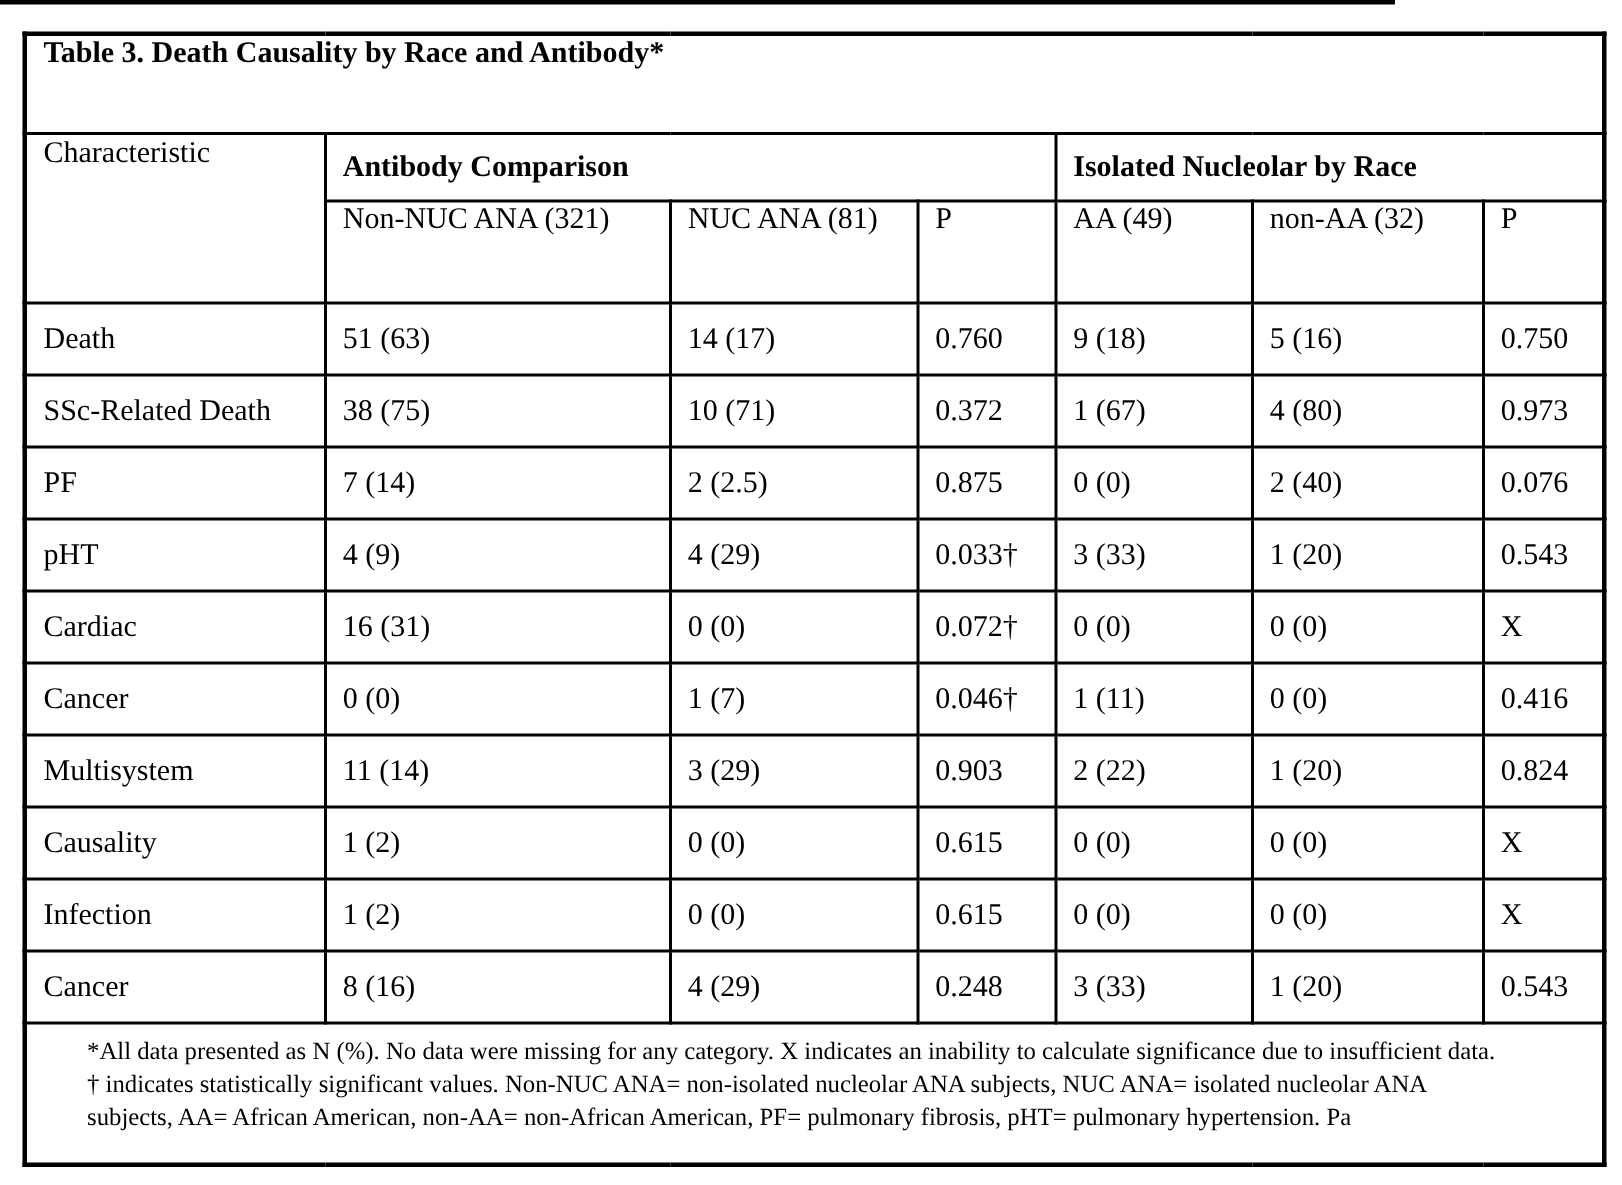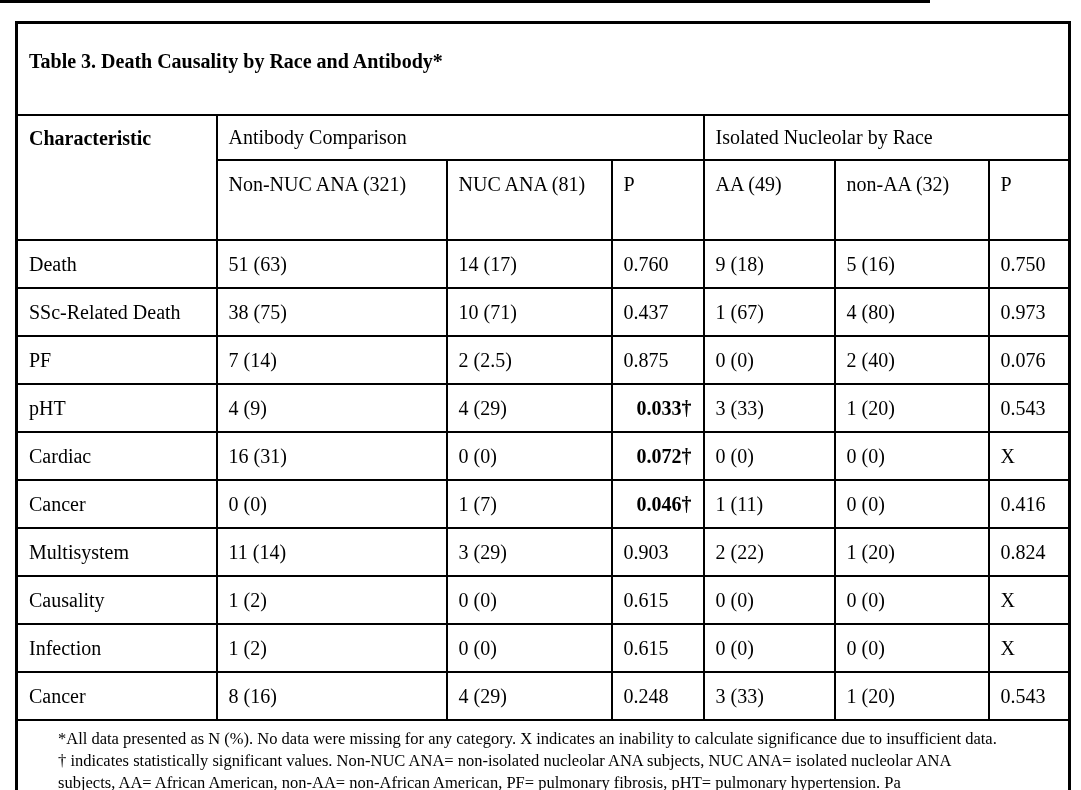--- a/index.html
+++ b/index.html
@@ -18,28 +18,28 @@
   td{
     border:2px solid #000;
     padding:0 11px;
     font-size:20px;
     text-align:left;
     vertical-align:middle;
     overflow:hidden;
     white-space:nowrap;
   }
   td.title-cell{
-    height:64px;vertical-align:top;padding-top:26px;
+    height:64px;vertical-align:top;padding-top:0;
     font-weight:bold;
   }
-  td.grp{height:43px;font-weight:normal;vertical-align:middle;}
-  td.charc{font-weight:bold;vertical-align:top;padding-top:11px;}
-  td.sub{height:66px;vertical-align:top;padding-top:12px;border-radius:23px;}
+  td.grp{height:43px;font-weight:bold;vertical-align:middle;}
+  td.charc{font-weight:normal;vertical-align:top;padding-top:1px;}
+  td.sub{height:66px;vertical-align:top;border-radius:23px;}
   tr.datarow td{height:46px;}
-  td.sig{font-weight:bold;text-align:right;}
+  td.sig{font-weight:normal;}
   td.footer-cell{
     height:85px;vertical-align:top;padding-top:7px;
     font-size:16.5px;line-height:1.33;font-weight:normal;
   }
   .fnline{white-space:nowrap;margin-left:29px;}
 </style>
 </head>
 <body>
 
 <div class="top-strip"></div>
@@ -78,21 +78,21 @@
       <td>14 (17)</td>
       <td>0.760</td>
       <td>9 (18)</td>
       <td>5 (16)</td>
       <td>0.750</td>
     </tr>
     <tr class="datarow">
       <td>SSc-Related Death</td>
       <td>38 (75)</td>
       <td>10 (71)</td>
-      <td>0.437</td>
+      <td>0.372</td>
       <td>1 (67)</td>
       <td>4 (80)</td>
       <td>0.973</td>
     </tr>
     <tr class="datarow">
       <td>PF</td>
       <td>7 (14)</td>
       <td>2 (2.5)</td>
       <td>0.875</td>
       <td>0 (0)</td>

